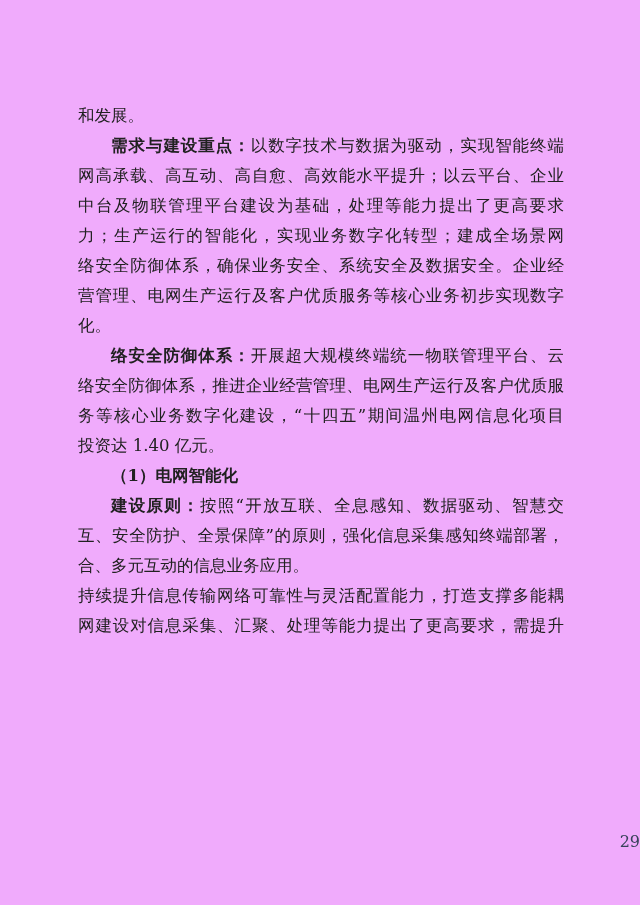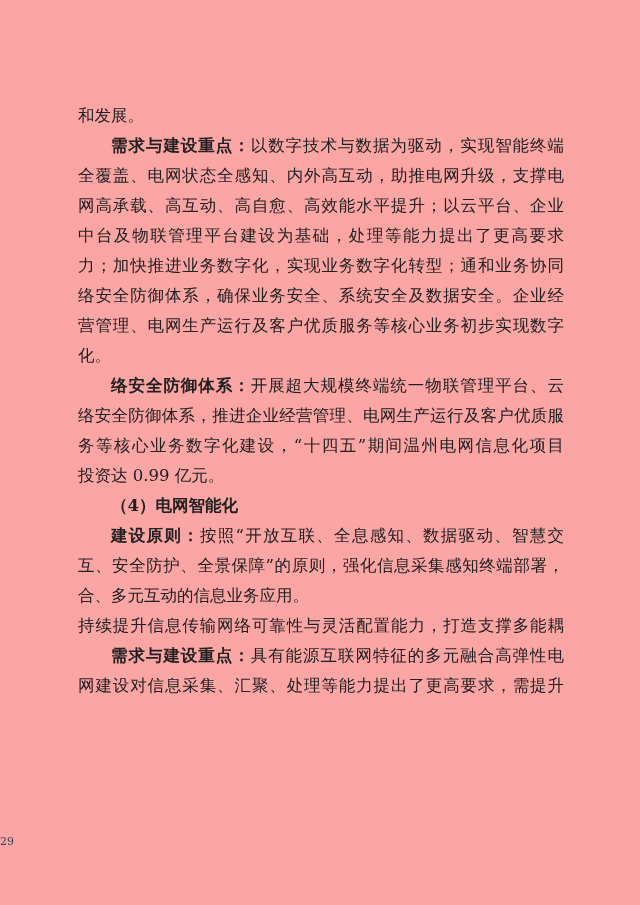--- a/index.html
+++ b/index.html
@@ -4,21 +4,21 @@
 <style>
   html, body {
     margin: 0;
     padding: 0;
     background: #ffffff;
   }
   .page {
     position: relative;
     width: 640px;
     height: 905px;
-    background: #fca5a5;
+    background: #f0abfc;
     overflow: hidden;
     font-family: "DejaVu Serif", "Liberation Serif", serif;
   }
   .doc-body {
     position: absolute;
     left: 78px;
     top: 101px;
     width: 486px;
     font-size: 16.5px;
     line-height: 30px;
@@ -37,46 +37,44 @@
   }
   .seg.bold {
     font-weight: 700;
     margin-top: 35px;
   }
   .page-number {
     position: absolute;
     top: 834px;
     left: 0;
     width: 640px;
-    text-align: left;
-    font-size: 11px;
+    text-align: right;
+    font-size: 16px;
     line-height: 16px;
     color: #37425a;
   }
 </style>
 </head>
 <body>
 
 <div class="page">
   <div class="doc-body">
       <div class="line"><span class="seg">和发展。</span></div>
       <div class="line indent fill"><span class="seg bold">需求与建设重点：</span><span class="seg">以数字技术与数据为驱动，实现智能终端</span></div>
-      <div class="line fill"><span class="seg">全覆盖、电网状态全感知、内外高互动，助推电网升级，支撑电</span></div>
       <div class="line fill"><span class="seg">网高承载、高互动、高自愈、高效能水平提升；以云平台、企业</span></div>
       <div class="line fill"><span class="seg">中台及物联管理平台建设为基础，处理等能力提出了更高要求</span></div>
-      <div class="line fill"><span class="seg">力；加快推进业务数字化，实现业务数字化转型；通和业务协同</span></div>
+      <div class="line fill"><span class="seg">力；生产运行的智能化，实现业务数字化转型；建成全场景网</span></div>
       <div class="line fill"><span class="seg">络安全防御体系，确保业务安全、系统安全及数据安全。企业经</span></div>
       <div class="line fill"><span class="seg">营管理、电网生产运行及客户优质服务等核心业务初步实现数字</span></div>
       <div class="line"><span class="seg">化。</span></div>
       <div class="line indent fill"><span class="seg bold">络安全防御体系：</span><span class="seg">开展超大规模终端统一物联管理平台、云</span></div>
       <div class="line fill"><span class="seg">络安全防御体系，推进企业经营管理、电网生产运行及客户优质服</span></div>
       <div class="line fill"><span class="seg">务等核心业务数字化建设，“十四五”期间温州电网信息化项目</span></div>
-      <div class="line"><span class="seg">投资达 0.99 亿元。</span></div>
-      <div class="line indent"><span class="seg bold">（4）电网智能化</span></div>
+      <div class="line"><span class="seg">投资达 1.40 亿元。</span></div>
+      <div class="line indent"><span class="seg bold">（1）电网智能化</span></div>
       <div class="line indent fill"><span class="seg bold">建设原则：</span><span class="seg">按照“开放互联、全息感知、数据驱动、智慧交</span></div>
       <div class="line fill"><span class="seg">互、安全防护、全景保障”的原则，强化信息采集感知终端部署，</span></div>
       <div class="line"><span class="seg">合、多元互动的信息业务应用。</span></div>
       <div class="line fill"><span class="seg">持续提升信息传输网络可靠性与灵活配置能力，打造支撑多能耦</span></div>
-      <div class="line indent fill"><span class="seg bold">需求与建设重点：</span><span class="seg">具有能源互联网特征的多元融合高弹性电</span></div>
       <div class="line fill"><span class="seg">网建设对信息采集、汇聚、处理等能力提出了更高要求，需提升</span></div>
     </div>
   <div class="page-number">29</div>
 </div>
 
 </body></html>

